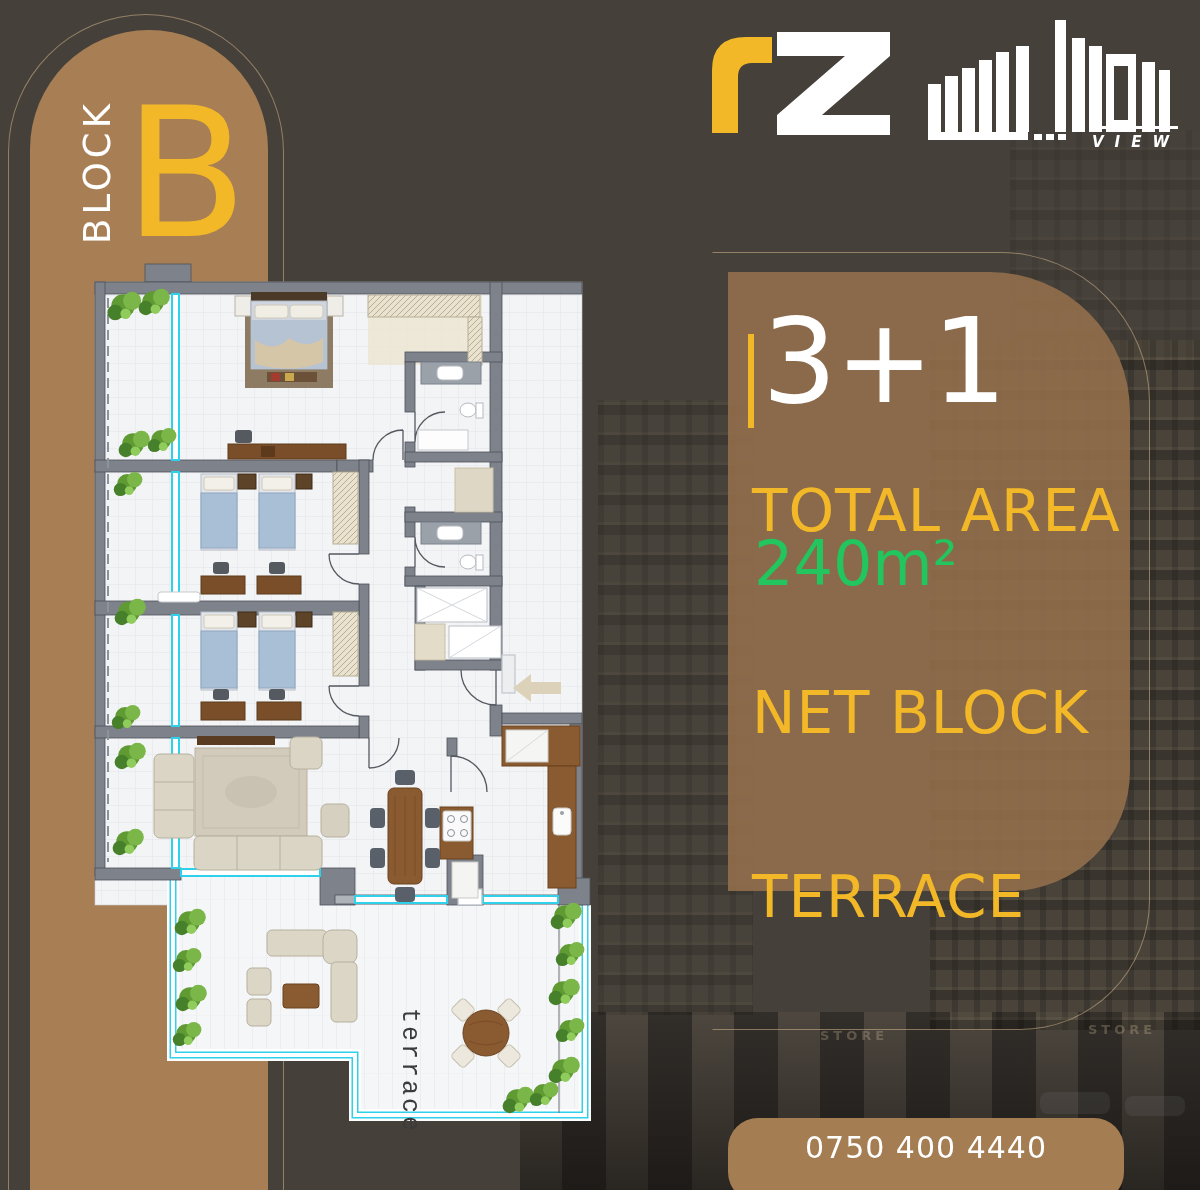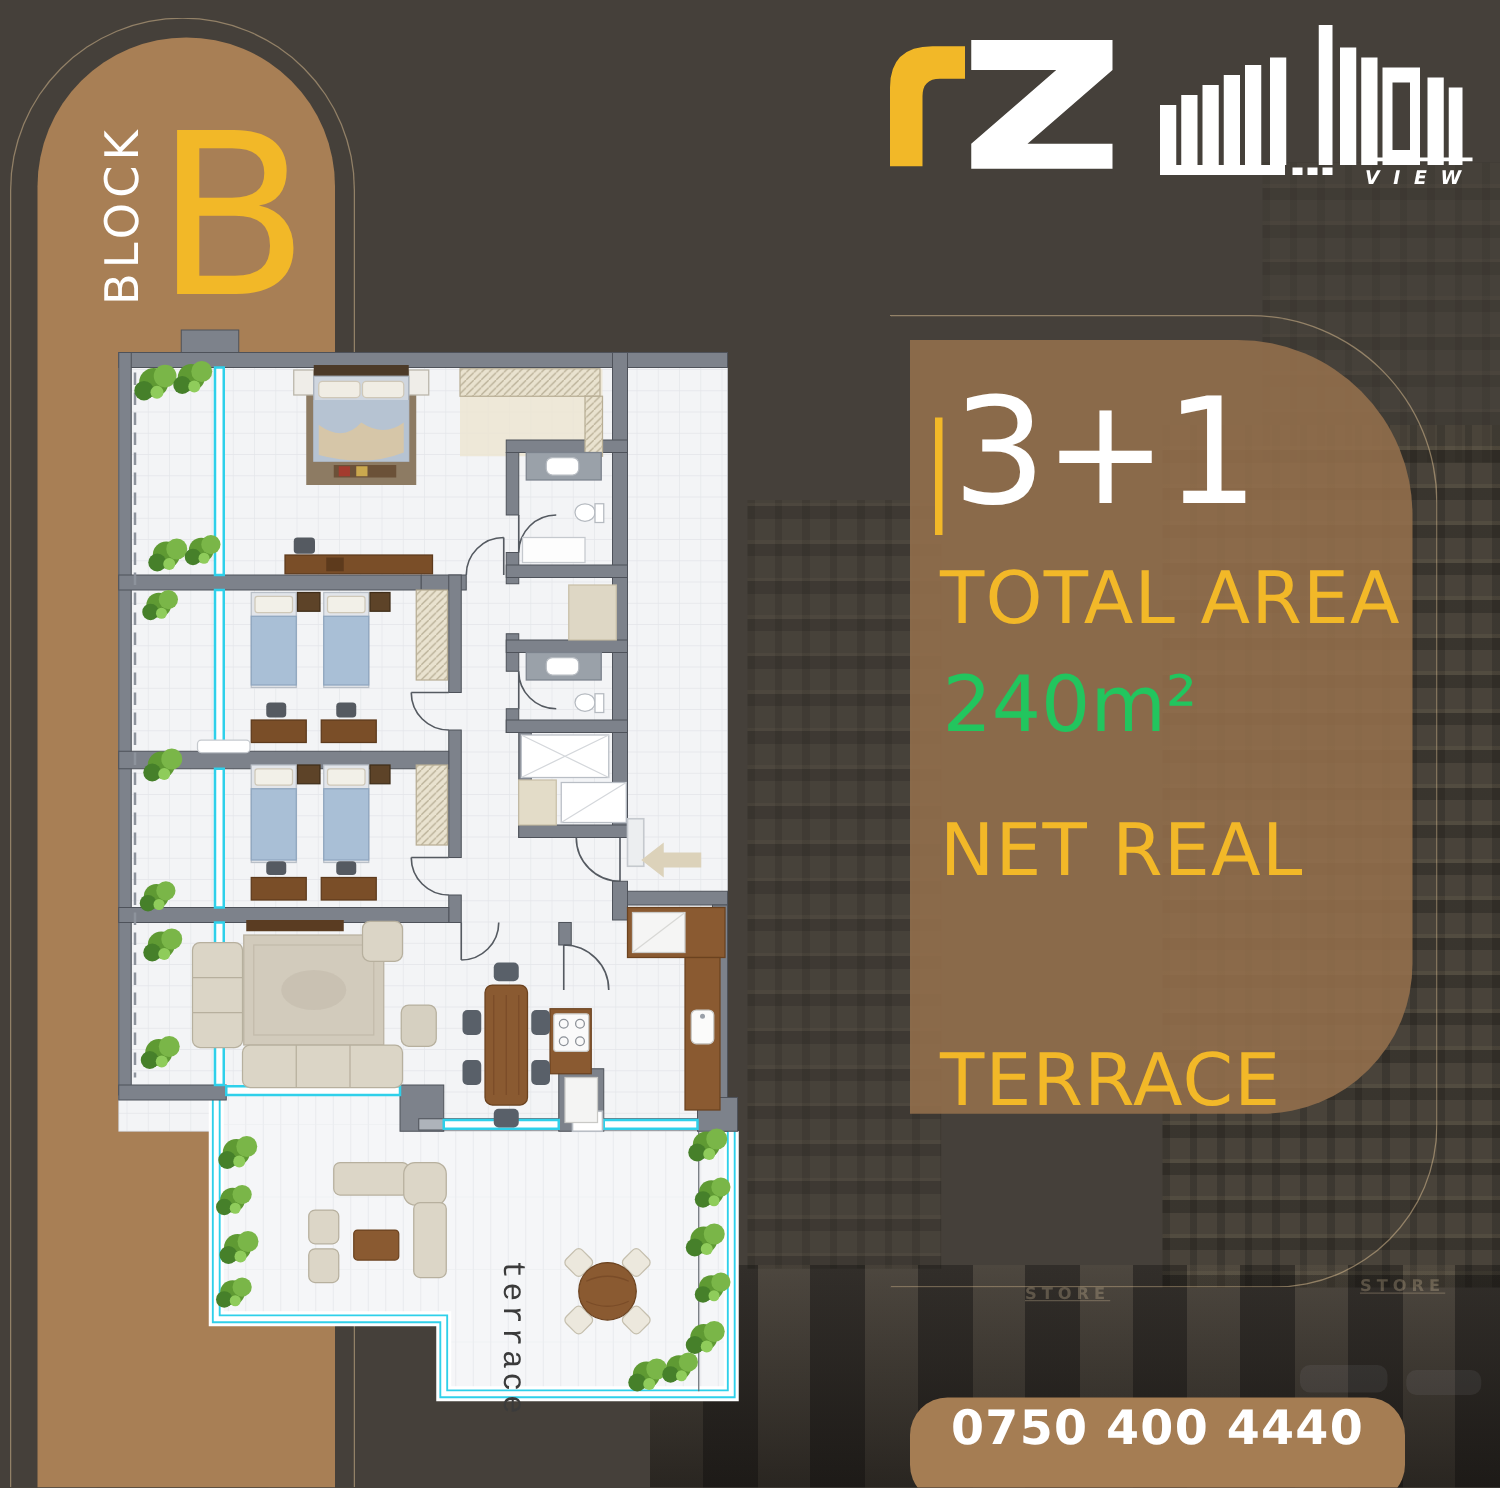--- a/index.html
+++ b/index.html
@@ -20,21 +20,21 @@
   .bg-tower.t2{left:598px;top:400px;width:155px;height:615px;opacity:.45;}
   .bg-tower.t3{left:1010px;top:130px;width:190px;height:240px;opacity:.30;}
   .bg-street{
     position:absolute;left:520px;top:1012px;width:680px;height:178px;
     background:
       linear-gradient(rgba(30,26,20,0), rgba(12,10,8,.55)),
       repeating-linear-gradient(90deg, rgba(205,182,140,.06) 0 42px, rgba(0,0,0,.28) 42px 86px);
   }
   .store-sign{
     position:absolute;color:rgba(238,216,176,.25);
-    font-size:13px;letter-spacing:4px;font-weight:700;text-decoration:underline;
+    font-size:13px;letter-spacing:4px;font-weight:700;
   }
   .store-sign.s1{left:300px;top:16px;}
   .store-sign.s2{left:568px;top:10px;}
   .bg-car{position:absolute;background:rgba(205,205,215,.08);border-radius:8px;}
   .bg-car.c1{left:1040px;top:1092px;width:70px;height:22px;}
   .bg-car.c2{left:1125px;top:1096px;width:60px;height:20px;}
 
   
   .arch-outline{
     position:absolute;left:8px;top:14px;width:276px;height:1176px;
@@ -74,33 +74,33 @@
     border:1px solid rgba(226,196,150,.5);border-left-color:transparent;
     border-radius:0 150px 130px 0;box-sizing:border-box;
   }
   .info-panel{
     position:absolute;left:728px;top:272px;width:402px;height:619px;
     background:rgba(148,111,76,.88);
     border-radius:0 140px 120px 0;
   }
   .unit-bar{position:absolute;left:20px;top:62px;width:6px;height:94px;background:#f2b828;}
   .unit-type{position:absolute;left:34px;top:30px;color:#fff;font-size:118px;line-height:1;font-weight:400;letter-spacing:-2px;}
-  .panel-label{position:absolute;left:24px;color:#f2b828;font-size:58px;line-height:1;font-weight:400;letter-spacing:1px;white-space:nowrap;}
+  .panel-label{position:absolute;left:24px;color:#f2b828;font-size:58px;line-height:1;font-weight:400;letter-spacing:1px;white-space:nowrap;margin-top:33px;}
   .panel-value{position:absolute;left:26px;color:#22c55e;font-size:62px;line-height:1;font-weight:400;}
   .lbl-total{top:177px;} .val-total{top:261px;}
   .lbl-net{top:379px;}   .val-net{top:466px;}
   .lbl-terrace{top:563px;} .val-terrace{top:637px;}
 
   
   .phone-pill{
     position:absolute;left:728px;top:1118px;width:396px;height:84px;
     background:#a57d53;border-radius:30px;
     display:flex;align-items:flex-start;justify-content:center;
   }
-  .phone-pill span{color:#fff;font-size:38px;font-weight:700;letter-spacing:1px;margin-top:2px;white-space:nowrap;}
+  .phone-pill span{color:#fff;font-size:30px;font-weight:400;letter-spacing:1px;margin-top:12px;white-space:nowrap;}
 
   
   .plan{position:absolute;left:85px;top:262px;width:530px;height:900px;}
 </style>
 </head>
 <body>
 
 <div class="bg-tower t1"></div>
 <div class="bg-tower t2"></div>
 <div class="bg-tower t3"></div>
@@ -400,19 +400,19 @@
     <text x="172" y="129" fill="#ffffff" font-size="15" font-weight="700" letter-spacing="11" font-family="DejaVu Sans, sans-serif">VIEW</text>
   </svg>
 </div>
 
 <div class="panel-outline"></div>
 <div class="info-panel">
   <div class="unit-bar"></div>
   <div class="unit-type">3+1</div>
   <div class="panel-label lbl-total">TOTAL AREA</div>
   <div class="panel-value val-total">240m²</div>
-  <div class="panel-label lbl-net">NET REAL</div>
+  <div class="panel-label lbl-net">NET BLOCK</div>
   <div class="panel-label lbl-terrace">TERRACE</div>
 </div>
 
 <div class="phone-pill">
   <span>0750 400 4440</span>
 </div>
 
 </body></html>

